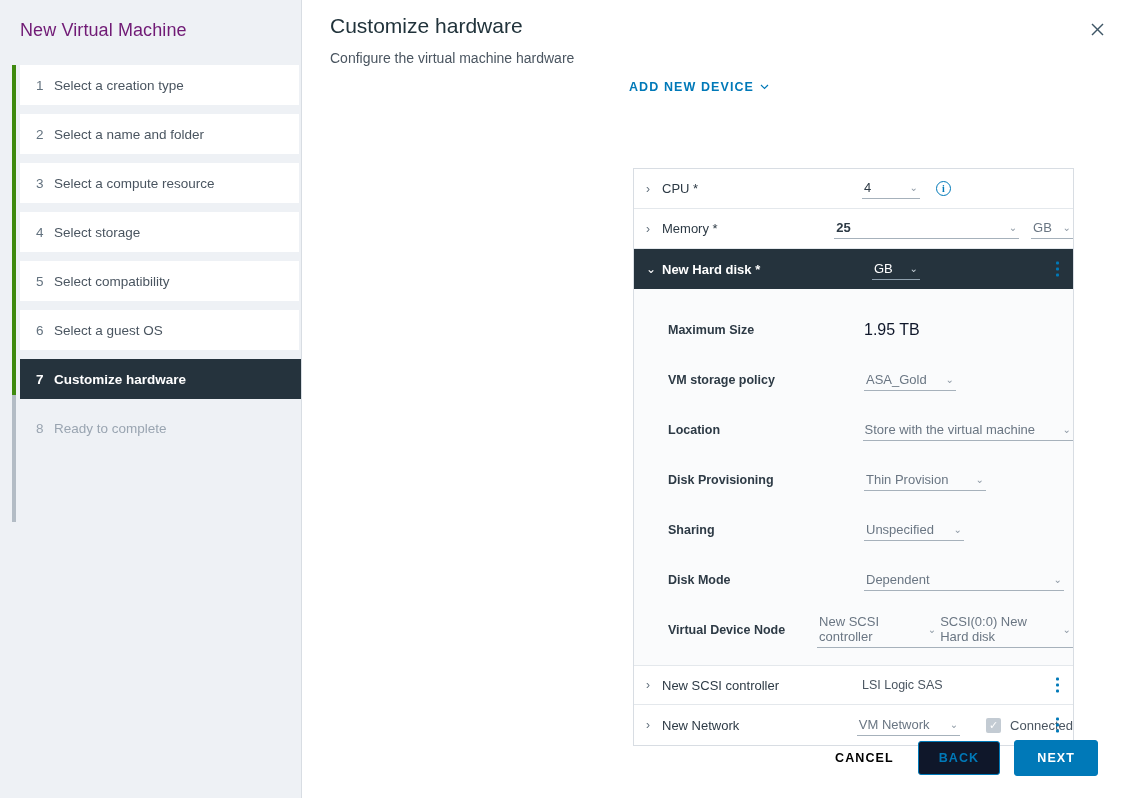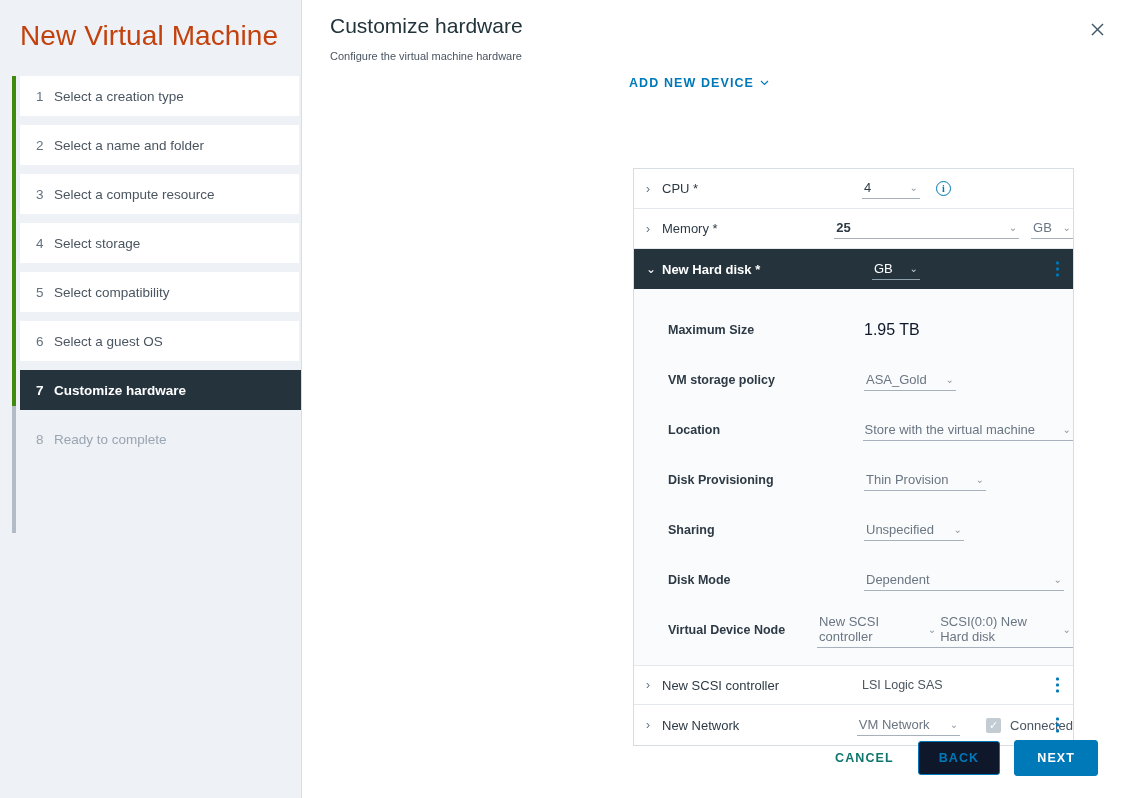--- a/index.html
+++ b/index.html
@@ -13,21 +13,21 @@
 
   
   #sidebar {
     width: 302px; height: 798px;
     background: #eef1f5;
     border-right: 1px solid #d8dde3;
     position: relative;
     flex: 0 0 302px;
   }
   #wizard-title {
-    font-size: 28px; color: #c2410c; font-weight: 400;
+    font-size: 18px; color: #701a75; font-weight: 400;
     padding: 20px 0 0 20px; letter-spacing: .1px;
   }
   #steps { position: relative; margin-top: 24px; }
   .rail {
     position: absolute; left: 12px; top: 0; width: 4px;
   }
   .rail-green { background: #3f8a0f; top: 0; height: 330px; }
   .rail-gray  { background: #b3bcc5; top: 330px; height: 127px; }
   .step {
     position: relative; margin-left: 20px; margin-right: 2px;
@@ -42,21 +42,21 @@
   .step.disabled .num { color: #9aa5b1; }
 
   
   #main { flex: 1; position: relative; background: #fff; height: 798px; }
   #close-btn {
     position: absolute; right: 12px; top: 16px; width: 26px; height: 26px;
     display: flex; align-items: center; justify-content: center;
     color: #3f5666; font-size: 17px; cursor: pointer; line-height: 1;
   }
   #page-title { padding: 14px 0 0 28px; font-size: 21px; color: #21333b; font-weight: 400; }
-  #page-sub { padding: 12px 0 0 28px; font-size: 11px; color: #4a5560; }
+  #page-sub { padding: 12px 0 0 28px; font-size: 14px; color: #4a5560; }
 
   #tabs {
     margin: 16px 24px 0 28px; display: flex; gap: 26px;
     border-bottom: 1px solid #d8dde3; position: relative;
   }
   .tab {
     font-size: 13.5px; color: #4a5560; padding: 2px 2px 8px 2px;
     cursor: pointer; position: relative;
   }
   .tab.active { color: #0079b8; }
@@ -125,21 +125,21 @@
   
   #footer {
     position: absolute; right: 24px; bottom: 22px;
     display: flex; align-items: center; gap: 14px;
   }
   .btn {
     font-family: "Liberation Sans", sans-serif;
     font-size: 12.5px; letter-spacing: 1.1px; font-weight: bold;
     cursor: pointer; border-radius: 3px;
   }
-  .btn-link { color: #0f766e; background: none; border: none; padding: 8px 10px; }
+  .btn-link { color: #000000; background: none; border: none; padding: 8px 10px; }
   .btn-outline {
     color: #0079b8; background: #0f172a; border: 1px solid #0079b8;
     padding: 9px 20px;
   }
   .btn-primary {
     color: #fff; background: #0079b8; border: 1px solid #0079b8;
     padding: 10px 22px;
   }
 </style>
 </head>

